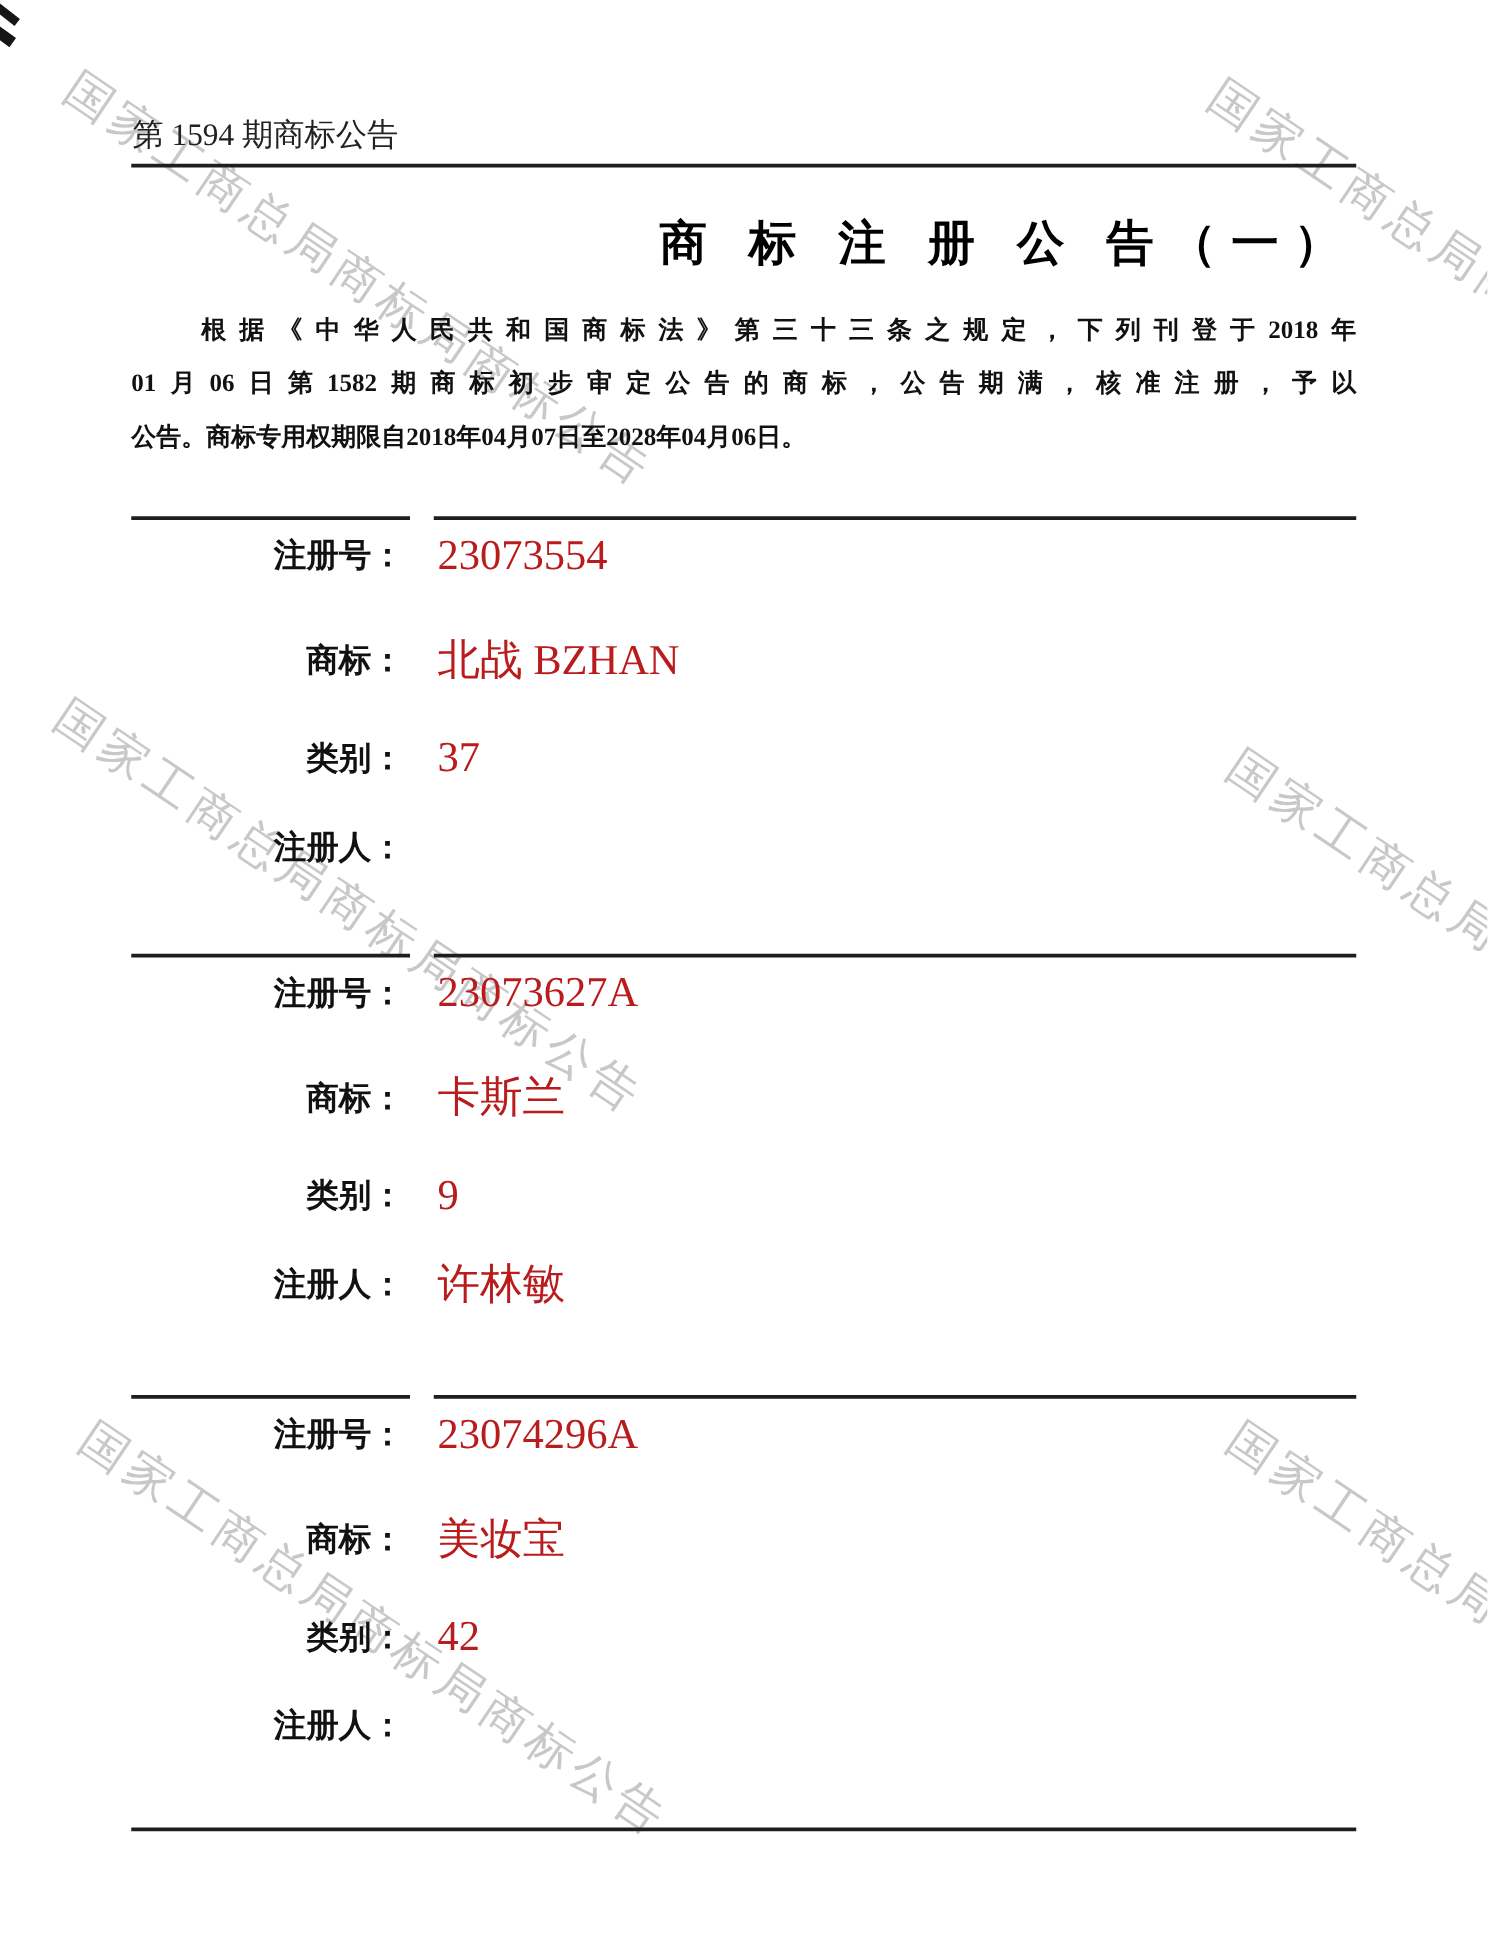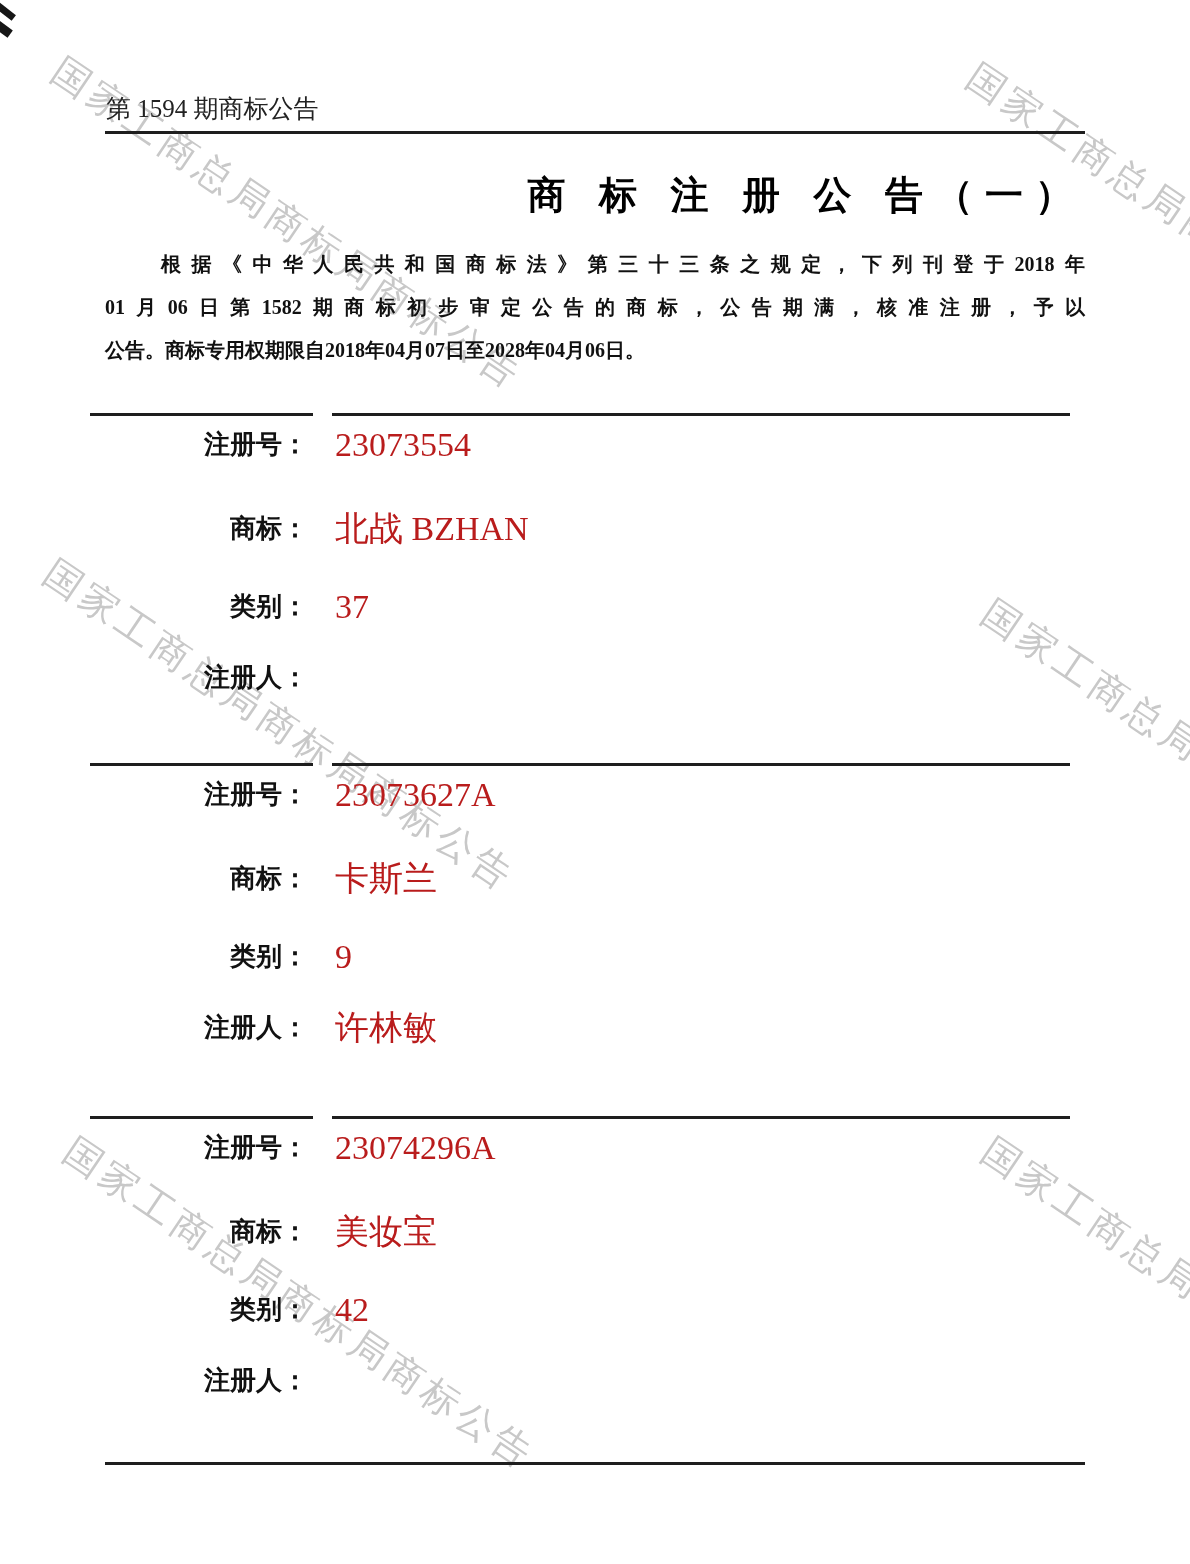--- a/index.html
+++ b/index.html
@@ -36,21 +36,21 @@
     position:absolute;left:105px;top:142px;width:980px;
     text-align:right;font-size:38px;line-height:52px;font-weight:bold;
     letter-spacing:12px;color:#000;white-space:nowrap;margin-top:27px;
   }
   
   .intro{position:absolute;left:105px;top:243px;width:980px;font-size:20px;line-height:43px;font-weight:bold;color:#111;}
   .intro .ln{width:100%;}
   .intro .ln.just{text-align:justify;text-align-last:justify;}
   .intro .ln.first{text-indent:56px;}
   
-  .section{position:absolute;left:90px;width:980px;height:350px;}
+  .section{position:absolute;left:105px;width:980px;height:350px;}
   .sep{position:absolute;left:0;top:0;width:980px;height:3px;}
   .sep .seg{position:absolute;top:0;height:3px;background:#1e1e1e;}
   .sep .seg.s1{left:0;width:223px;}
   .sep .seg.s2{left:242px;width:738px;}
   .row{position:absolute;left:0;width:980px;height:34px;line-height:34px;}
   .row .lbl{
     position:absolute;left:0;top:0;width:218px;height:34px;
     text-align:right;font-weight:bold;font-size:26px;color:#111;
   }
   .row .val{

